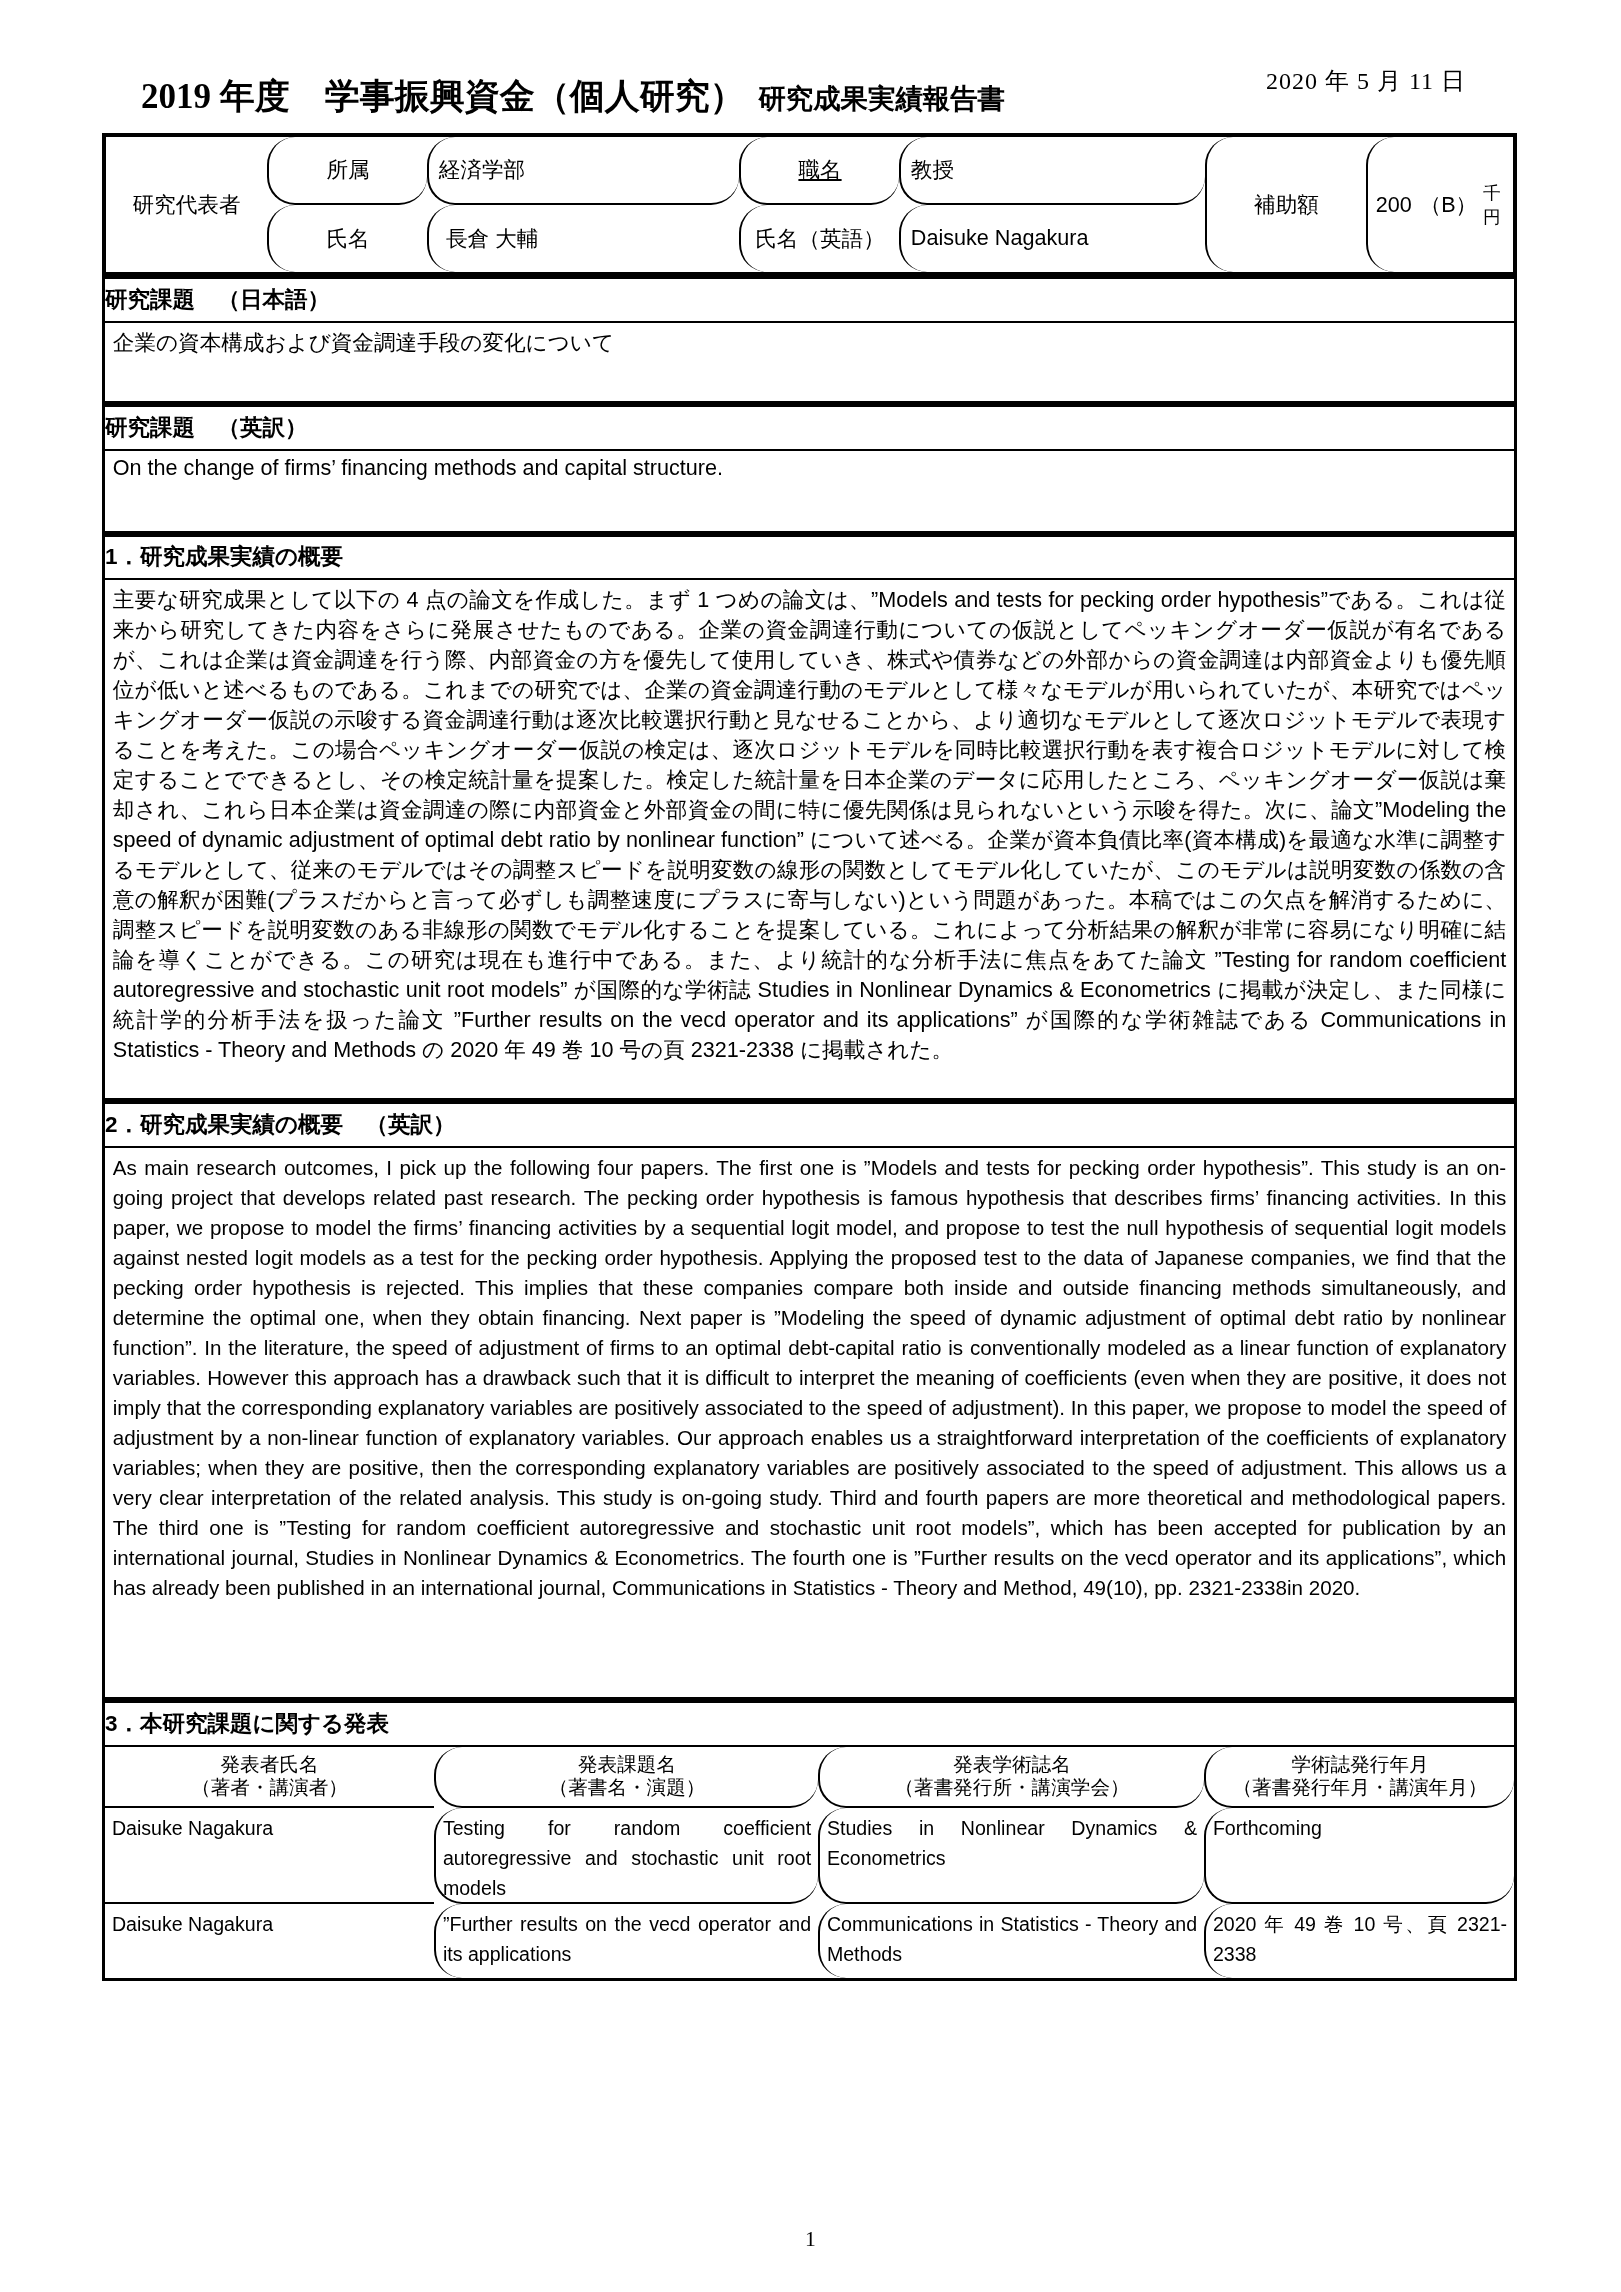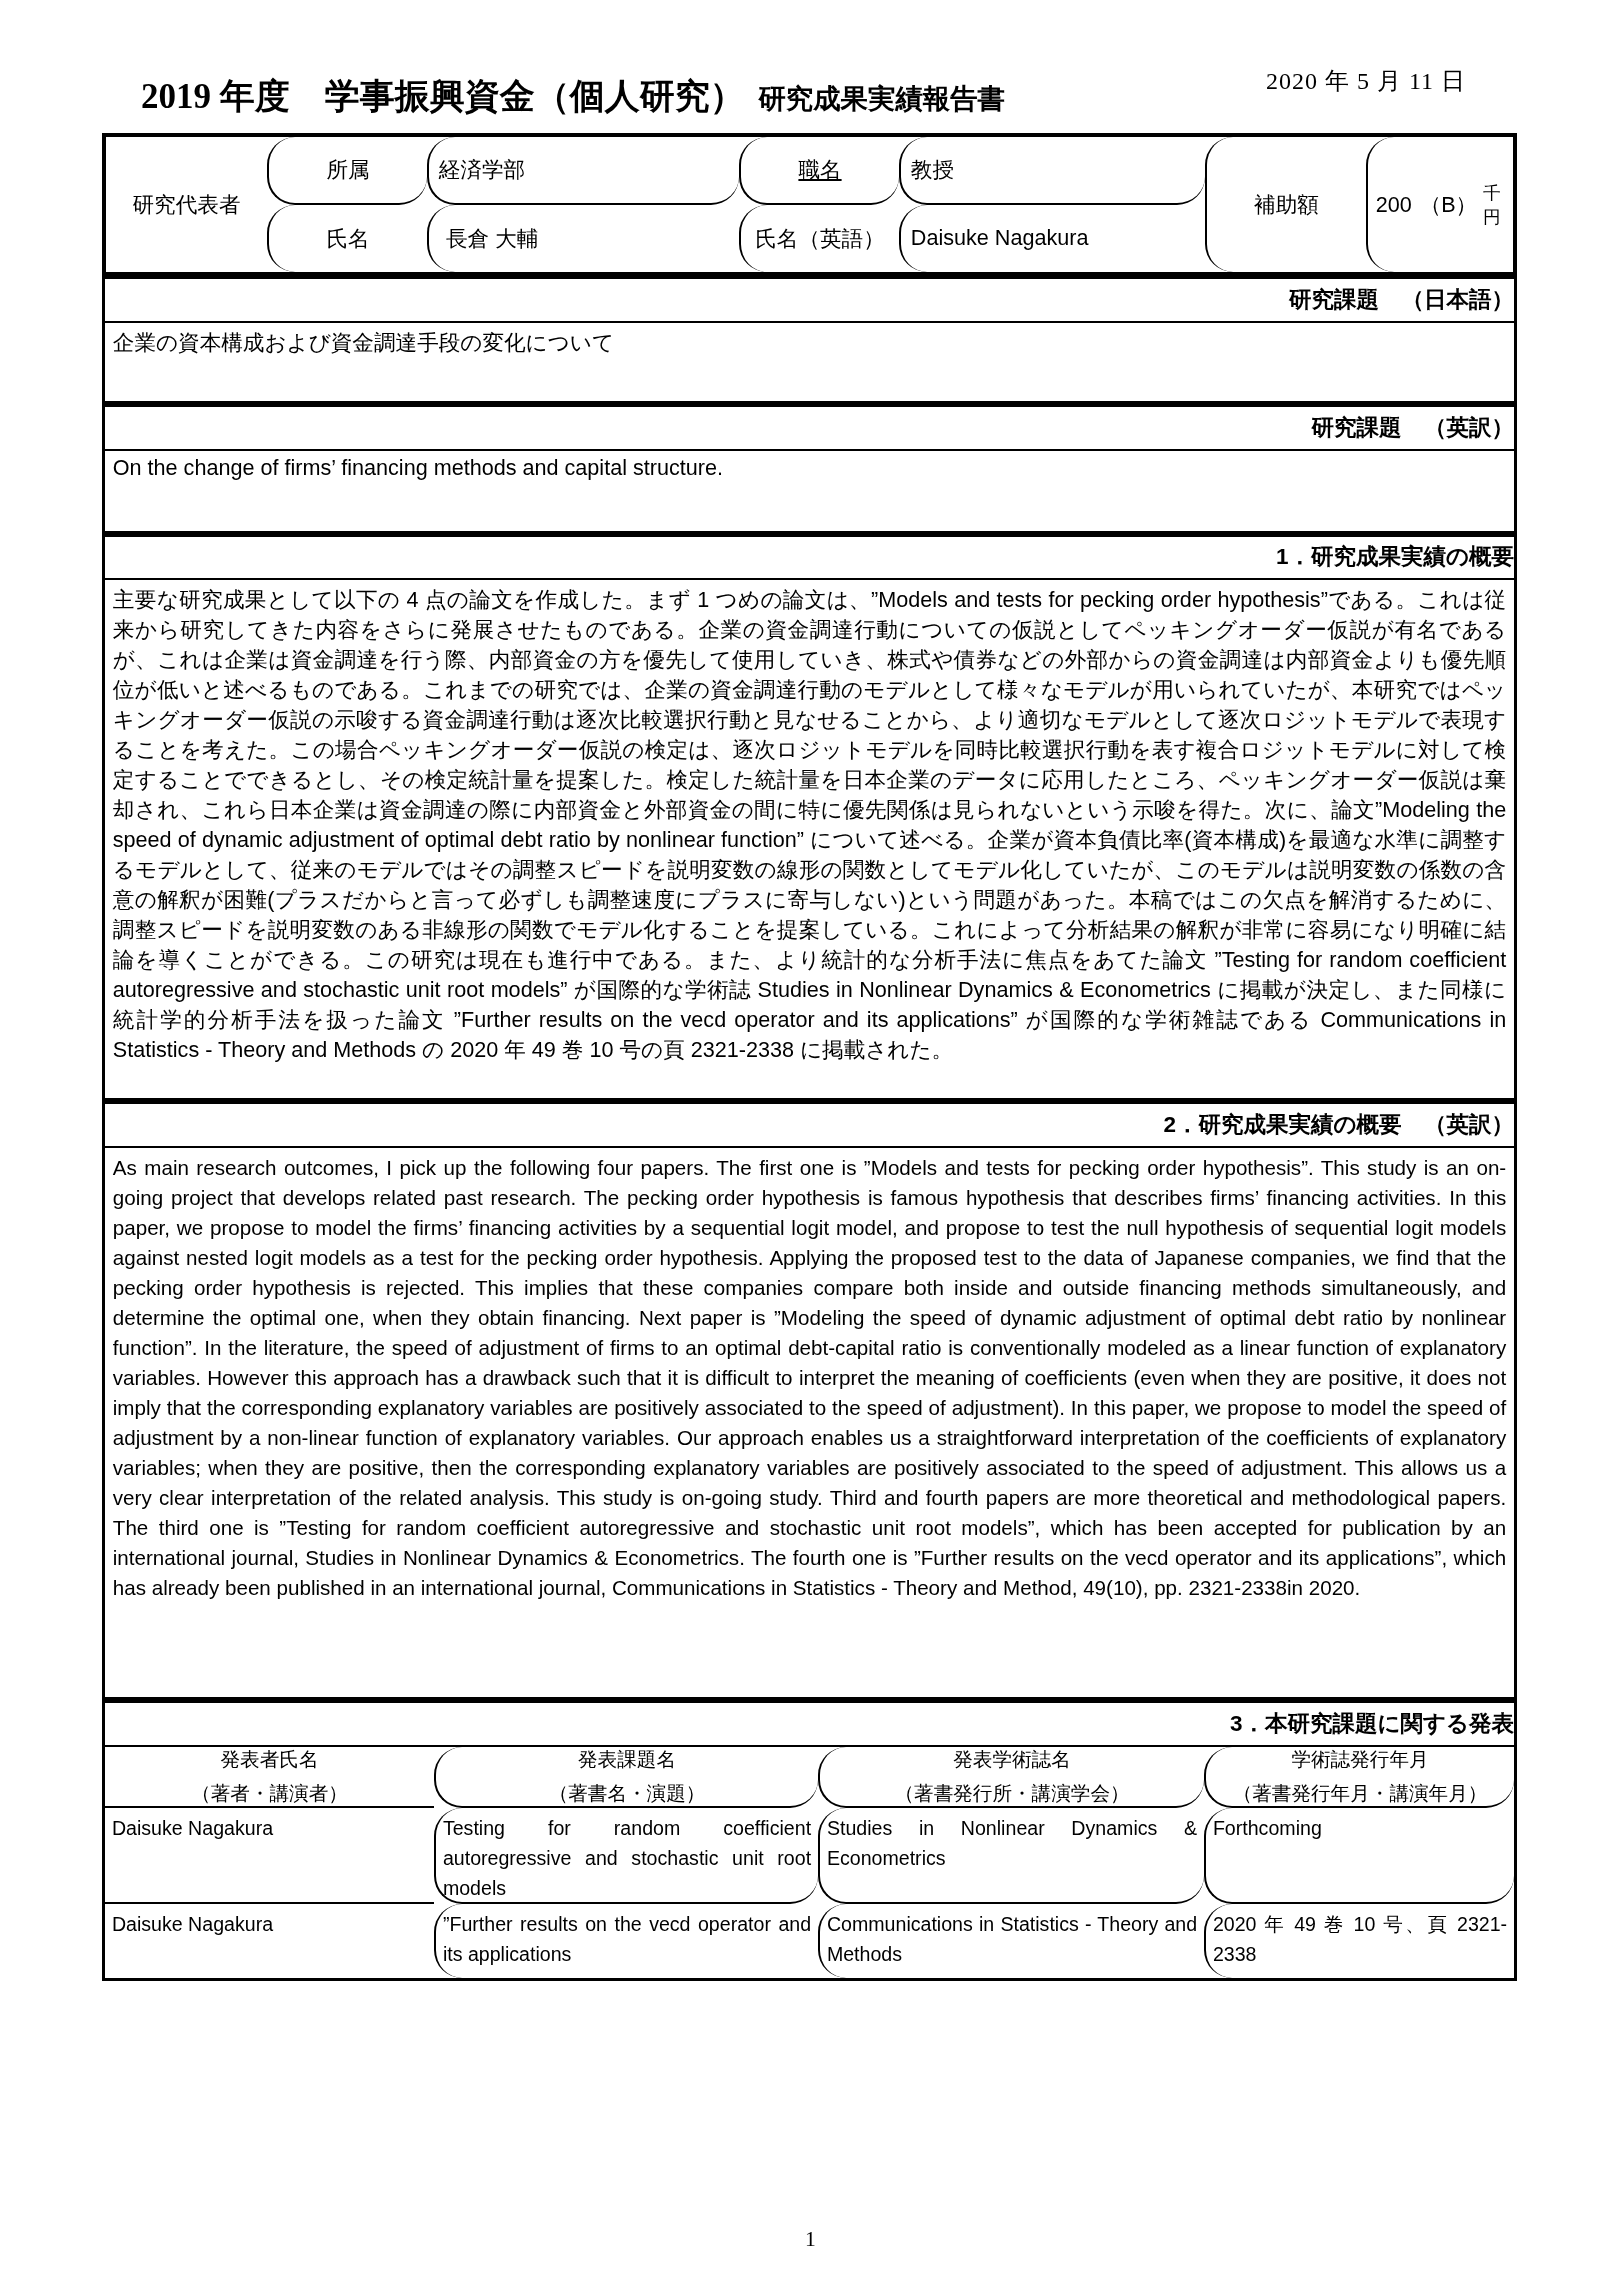--- a/index.html
+++ b/index.html
@@ -32,39 +32,39 @@
   .it-cell{display:flex;align-items:center;font-size:21.6px;box-sizing:border-box;}
   .it-center{justify-content:center;text-align:center;}
   .it-val{padding-left:9.8px;}
   .bl{border-left:2px solid #000;border-radius:28px;}
   .bb{border-bottom:2px solid #000;}
   .span2{grid-row:1/3;}
 
   
   .section{border:3.9px solid #000;box-sizing:border-box;width:1415px;}
   .section-heading{
-    text-align:right;font-weight:bold;font-size:22.5px;
+    text-align:left;font-weight:bold;font-size:22.5px;
     padding:4.9px 0 5.9px;border-bottom:2px solid #000;
   }
   .section-body{padding:4.9px 7.8px 5.9px;font-size:21.6px;box-sizing:border-box;}
   .short-body{min-height:78px;}
   .para{text-align:justify;line-height:30px;}
   .para-ja{font-size:21.6px;}
   .para-en{font-size:20.6px;min-height:549px;}
   .ja-body{min-height:518px;}
 
   
   .pres-table{
     display:grid;width:100%;box-sizing:border-box;
     grid-template-columns:329px 384px 386px auto;
     grid-template-rows:61px 96px 74px;
   }
   .pres-th{
     display:flex;align-items:center;justify-content:center;text-align:center;
-    font-size:19.6px;line-height:34px;white-space:pre-line;
+    font-size:19.6px;line-height:23px;white-space:pre-line;
     border-bottom:2px solid #000;box-sizing:border-box;
   }
   .pres-td{
     font-size:19.6px;line-height:30px;padding:4.9px 6.9px 0;
     text-align:justify;box-sizing:border-box;
   }
   .pres-td.name{text-align:left;}
   .rowline{border-bottom:2px solid #000;}
 
   

